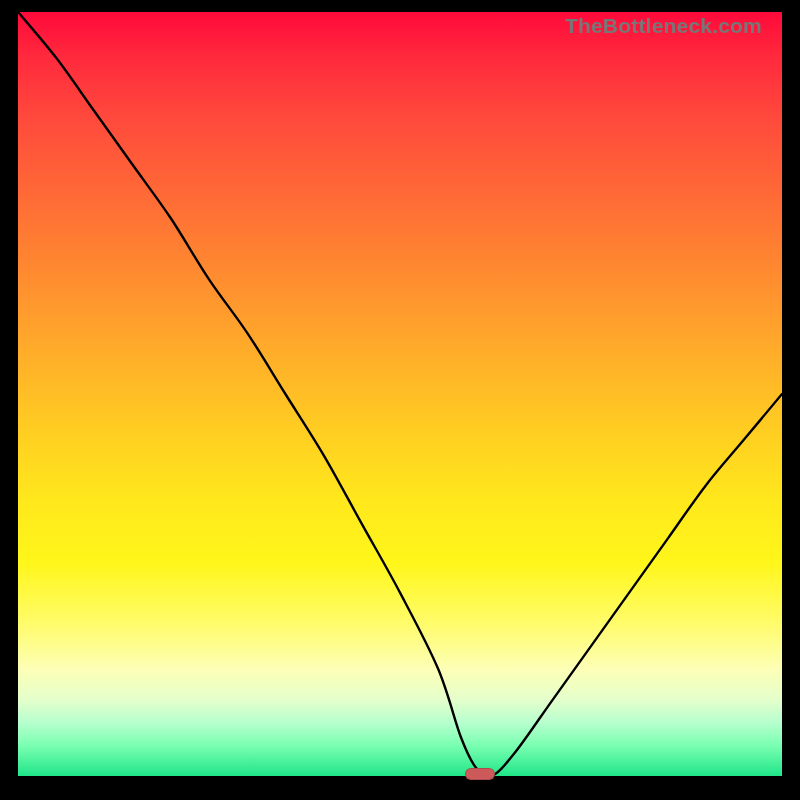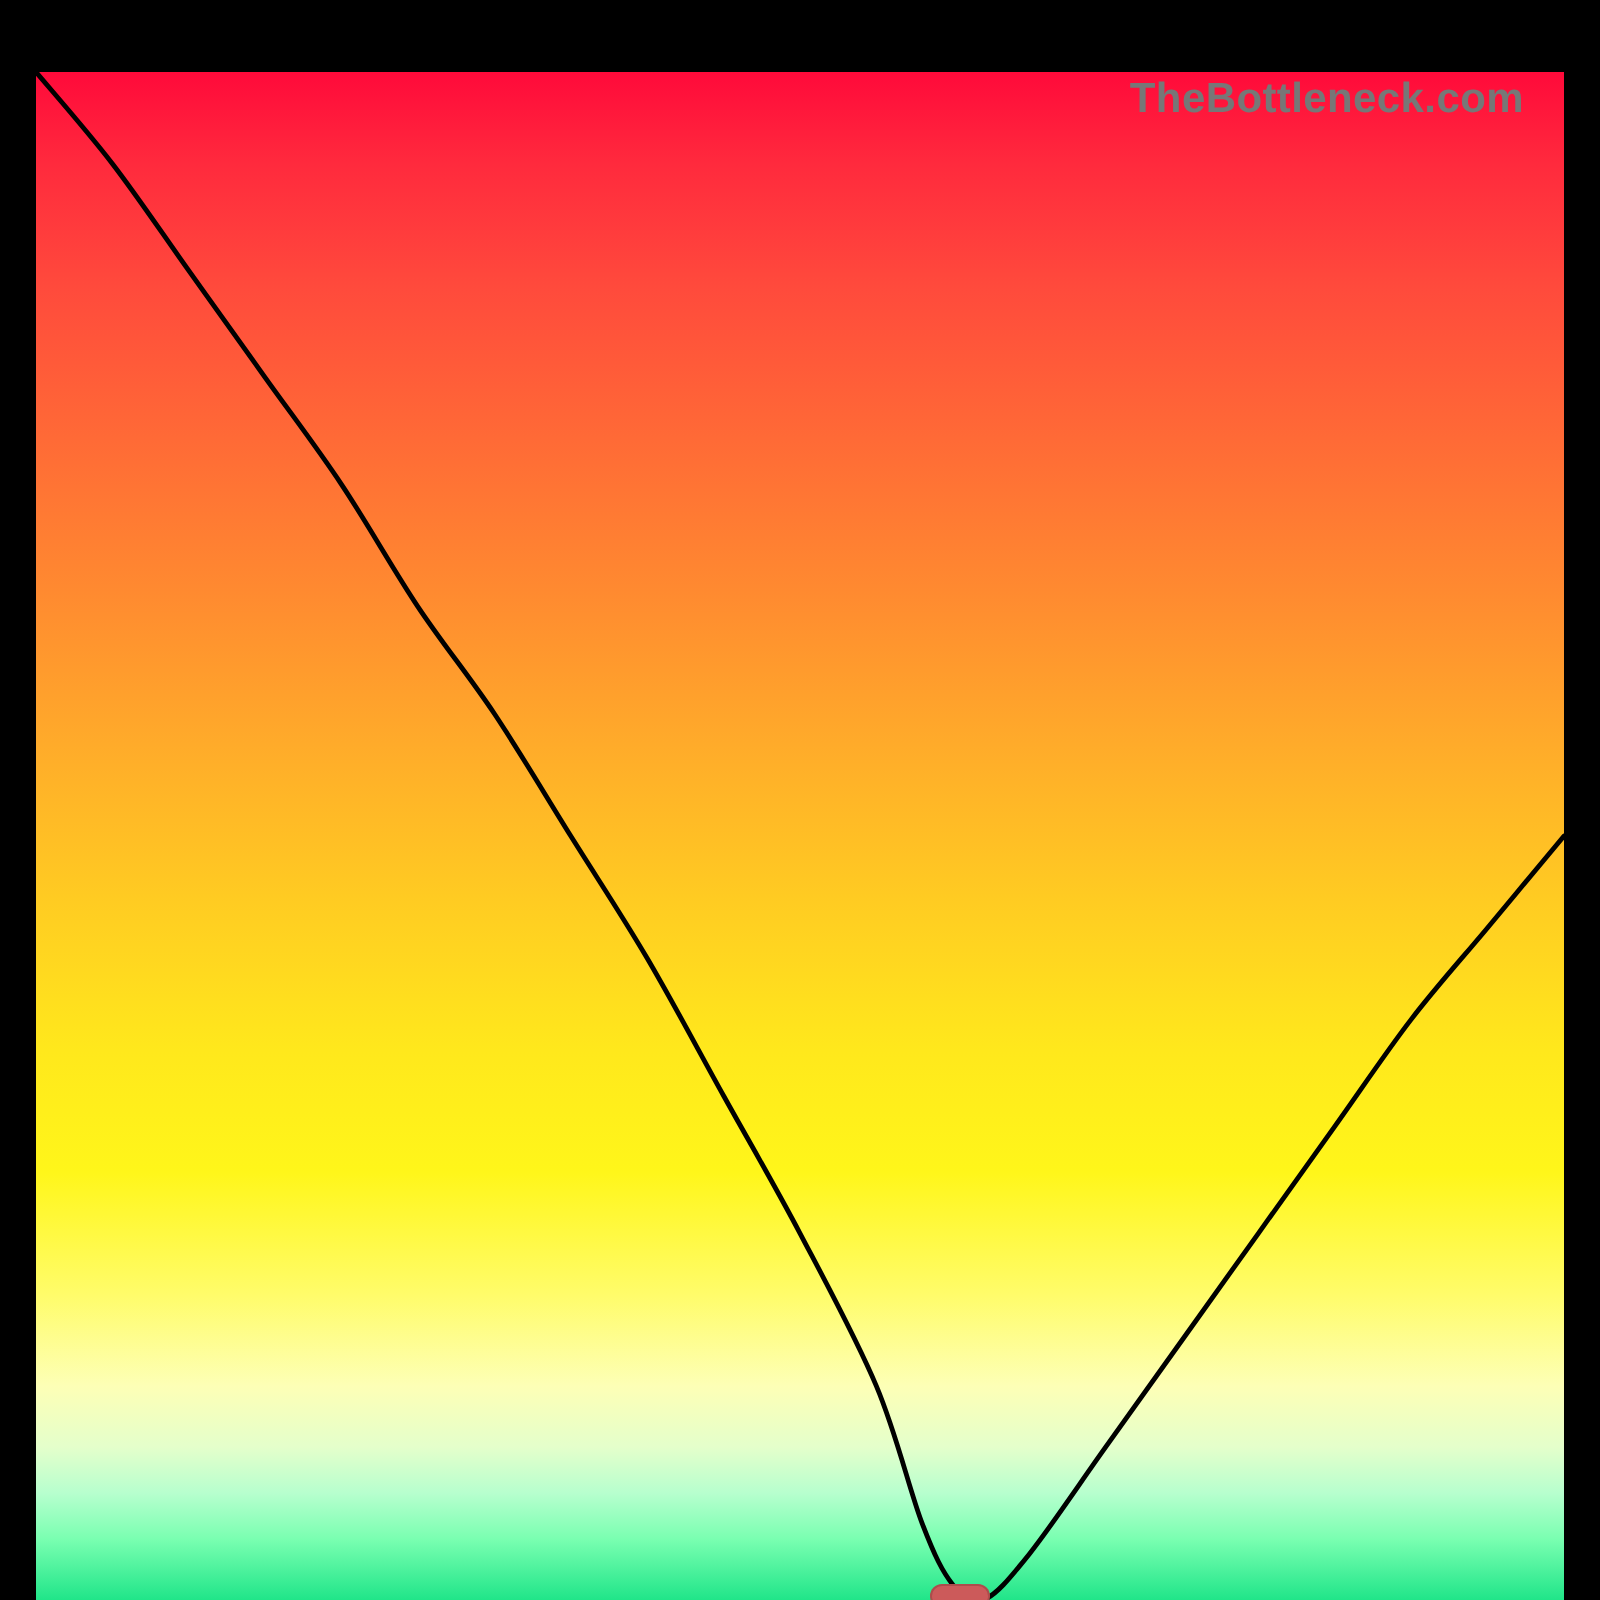--- a/index.html
+++ b/index.html
@@ -13,21 +13,21 @@
   }
   .frame {
     position: relative;
     width: 800px;
     height: 800px;
     background: #000;
   }
   .plot {
     position: absolute;
     left: 18px;
-    top: 36px;
+    top: 12px;
     width: 764px;
     height: 764px;
     background: linear-gradient(to bottom,
       #ff0a3a 0%,
       #ff2a3d 6%,
       #ff4a3c 14%,
       #ff6a36 24%,
       #ff8a30 34%,
       #ffab2a 44%,
       #ffcb22 54%,

